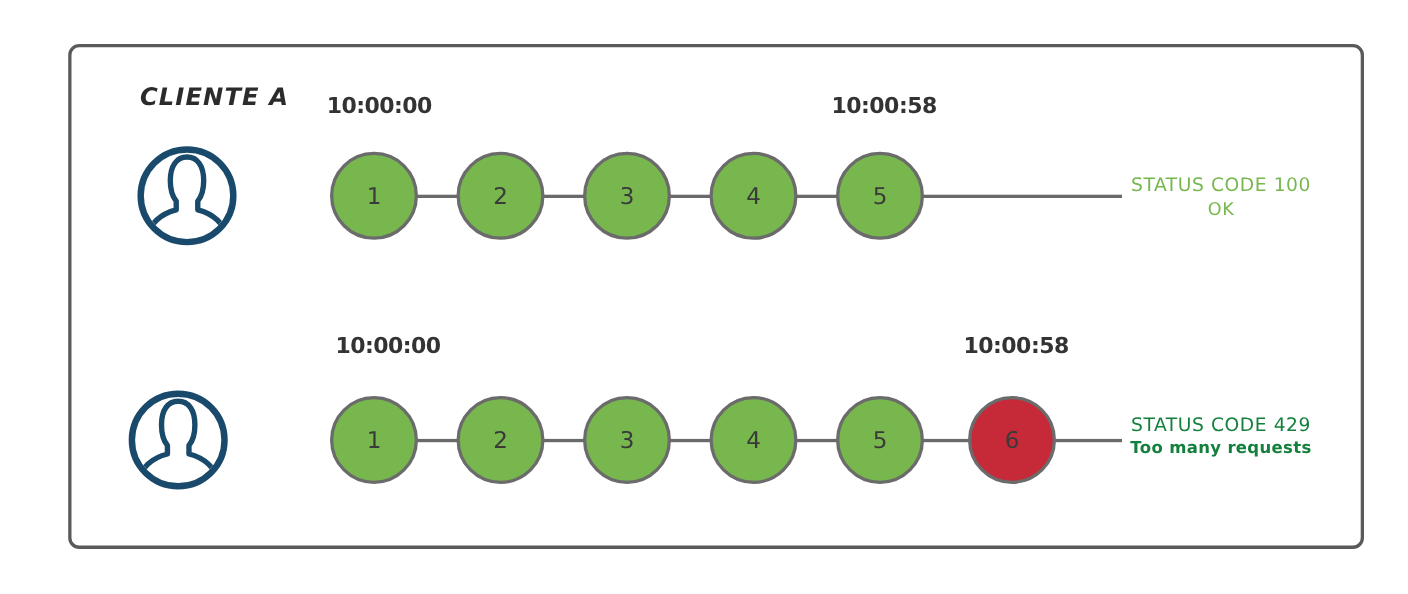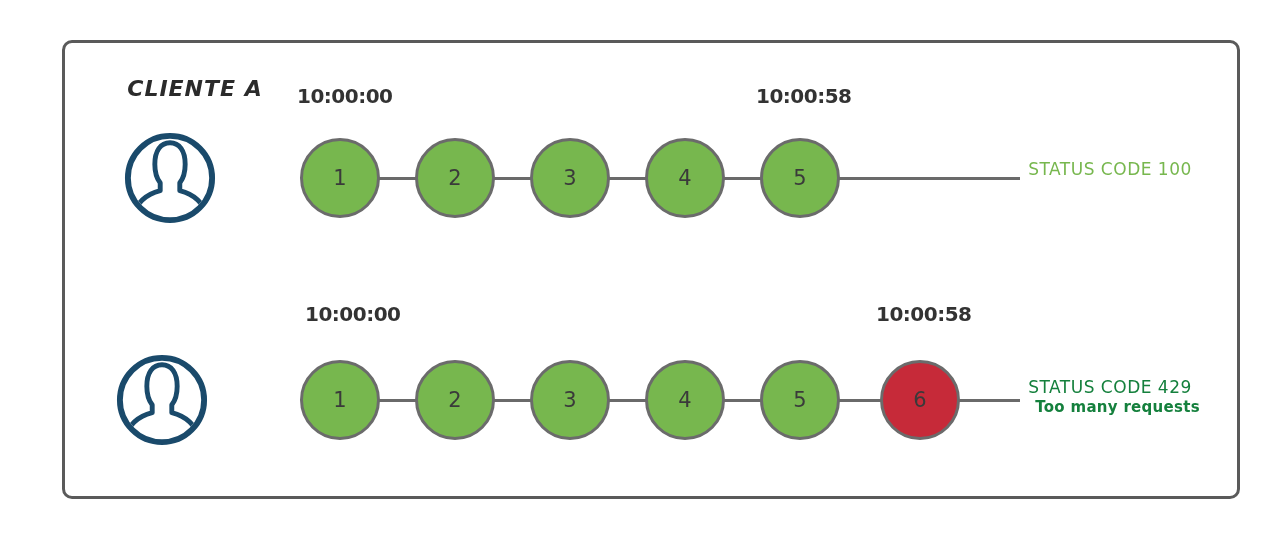--- a/index.html
+++ b/index.html
@@ -81,21 +81,21 @@
     position: absolute;
     width: 180px;
     text-align: center;
     line-height: 1.25;
     white-space: nowrap;
   }
   .status-a { left: 1020px; top: 159px; color: #77b74e; }
   .status-b { left: 1020px; top: 377px; color: #15803d; }
   .status-code { font-size: 17px; letter-spacing: 0.5px; }
   .status-a .status-msg { font-size: 16px; letter-spacing: 0.5px; }
-  .status-b .status-msg { font-size: 15px; font-weight: bold; letter-spacing: 0.3px; text-align: right; }
+  .status-b .status-msg { font-size: 15px; font-weight: bold; letter-spacing: 0.3px; }
 </style>
 </head>
 <body>
 
 <div class="canvas">
   <div class="frame"></div>
 
   <div class="client-label label-a">CLIENTE A</div>
 
   <div class="avatar avatar-a">
@@ -118,20 +118,21 @@
   <div class="timeline line-a"></div>
 
   <div class="circle row-a-circle c1" data-status="ok">1</div>
   <div class="circle row-a-circle c2" data-status="ok">2</div>
   <div class="circle row-a-circle c3" data-status="ok">3</div>
   <div class="circle row-a-circle c4" data-status="ok">4</div>
   <div class="circle row-a-circle c5" data-status="ok">5</div>
 
   <div class="status status-a">
     <div class="status-code">STATUS CODE 100</div>
+    <div class="status-msg">OK</div>
   </div>
 
 
   <div class="avatar avatar-b">
     <svg viewBox="0 0 96 96" width="94" height="94">
       <defs>
           <clipPath id="avclip-b">
             <circle cx="48" cy="48" r="40"></circle>
           </clipPath>
         </defs>

